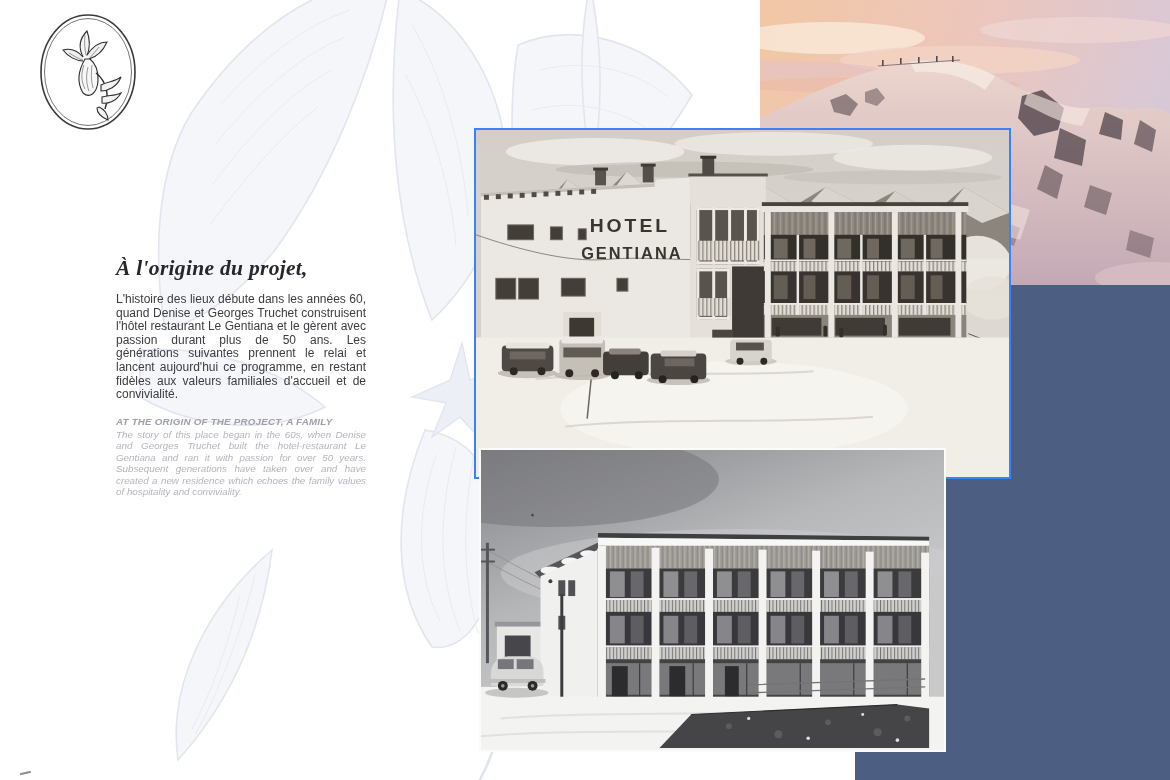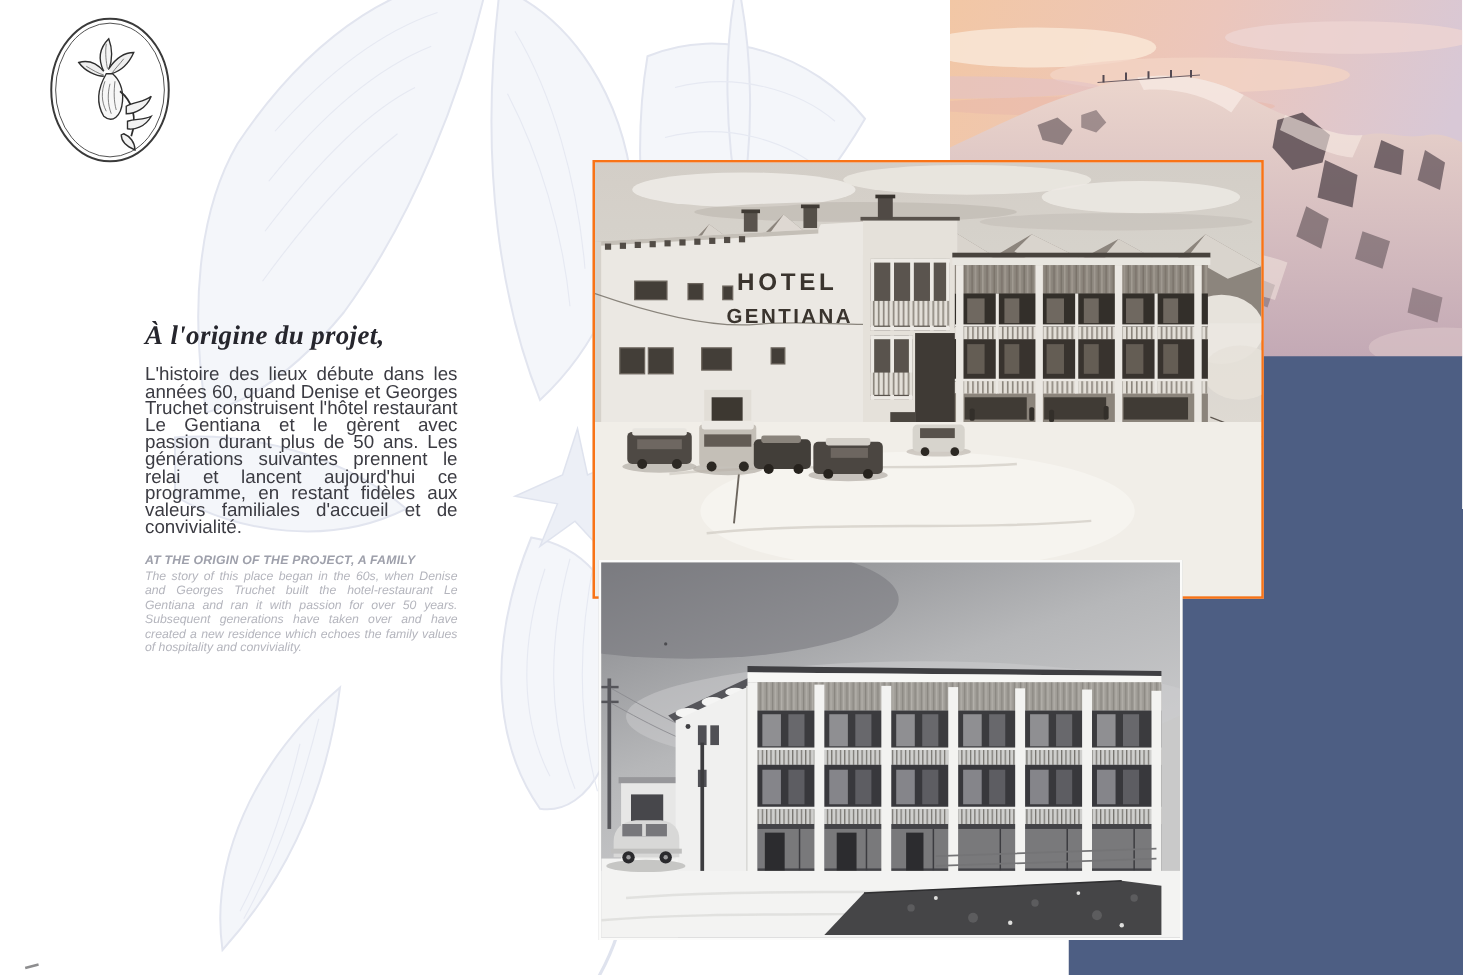--- a/index.html
+++ b/index.html
@@ -4,30 +4,30 @@
 <style>
   html,body{margin:0;padding:0;background:#ffffff;}
   .page{position:relative;width:1170px;height:780px;background:#ffffff;overflow:hidden;
         font-family:"Liberation Sans", sans-serif;}
   .watermark{position:absolute;left:120px;top:-15px;width:710px;height:810px;z-index:0;}
   .logo{position:absolute;left:39px;top:13px;width:98px;height:118px;z-index:5;}
   .article{position:absolute;left:116px;top:256px;width:250px;z-index:4;}
   .title{font-family:"Liberation Serif", serif;font-style:italic;font-weight:600;
          font-size:21.5px;line-height:25px;color:#26262d;letter-spacing:.3px;margin:0 0 12px 0;}
   .title span{display:block;}
-  .p-fr{font-size:15px;line-height:13.6px;text-align:justify;color:#3b3b42;margin:0 0 14px 0;}
+  .p-fr{font-size:12px;line-height:13.6px;text-align:justify;color:#3b3b42;margin:0 0 14px 0;}
   .en-title{font-size:9.8px;font-weight:bold;font-style:italic;color:#9ea0ab;
             letter-spacing:.2px;margin:0 0 2px 0;}
   .p-en{font-size:9.8px;font-style:italic;line-height:11.5px;text-align:justify;
         color:#b4b5bd;margin:0;}
   .mountain-photo{position:absolute;left:760px;top:0;width:410px;height:286px;z-index:1;}
   .blue-panel{position:absolute;left:855px;top:285px;width:315px;height:495px;
               background:#4d5e83;z-index:1;}
   .photo1{position:absolute;left:474px;top:128px;width:537px;height:351px;z-index:2;
-          border:2px solid #f97316;box-sizing:border-box;background:#e8e5e1;}
+          border:2px solid #3b82f6;box-sizing:border-box;background:#e8e5e1;}
   .photo2{position:absolute;left:479px;top:448px;width:467px;height:304px;z-index:3;
           border:2px solid #fbfbfa;box-sizing:border-box;background:#bdbdbd;}
   .photo1 svg,.photo2 svg,.mountain-photo svg,.logo svg,.watermark svg{display:block;width:100%;height:100%;}
   .corner-mark{position:absolute;left:20px;top:772px;width:11px;height:0;
                border-top:2.5px solid #8d8d8f;transform:rotate(-14deg);z-index:4;}
 </style>
 </head>
 <body>
 
 <div class="page">

